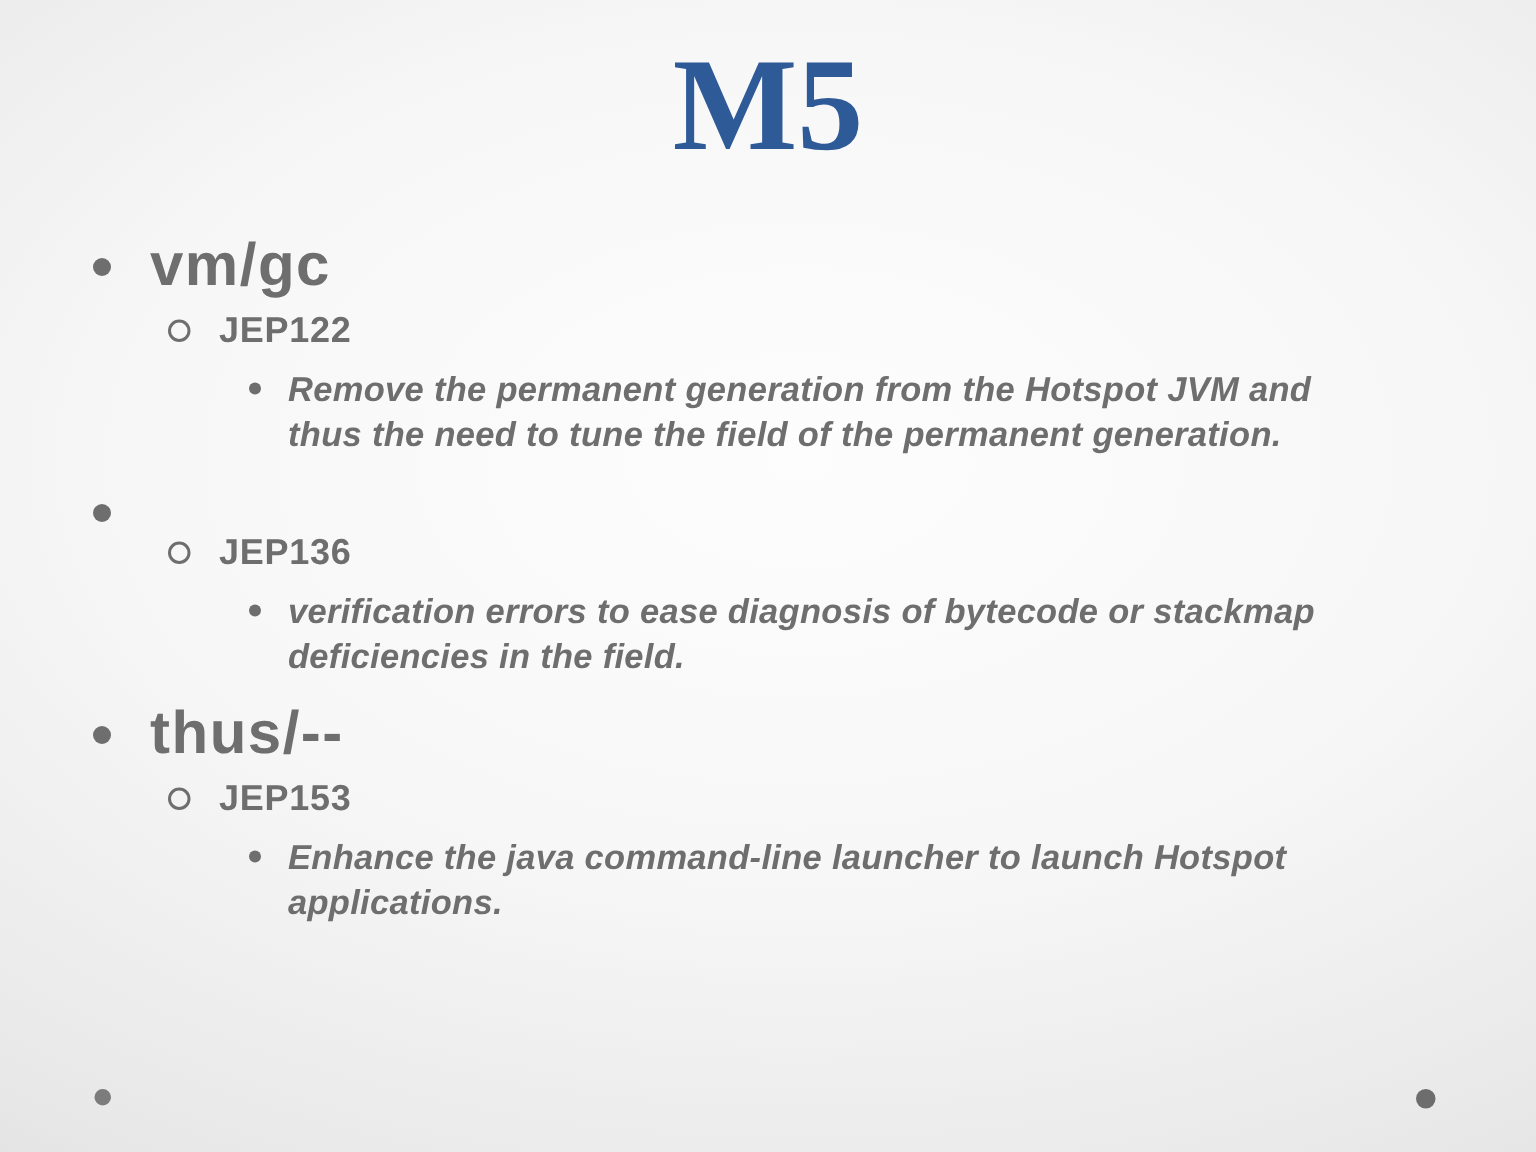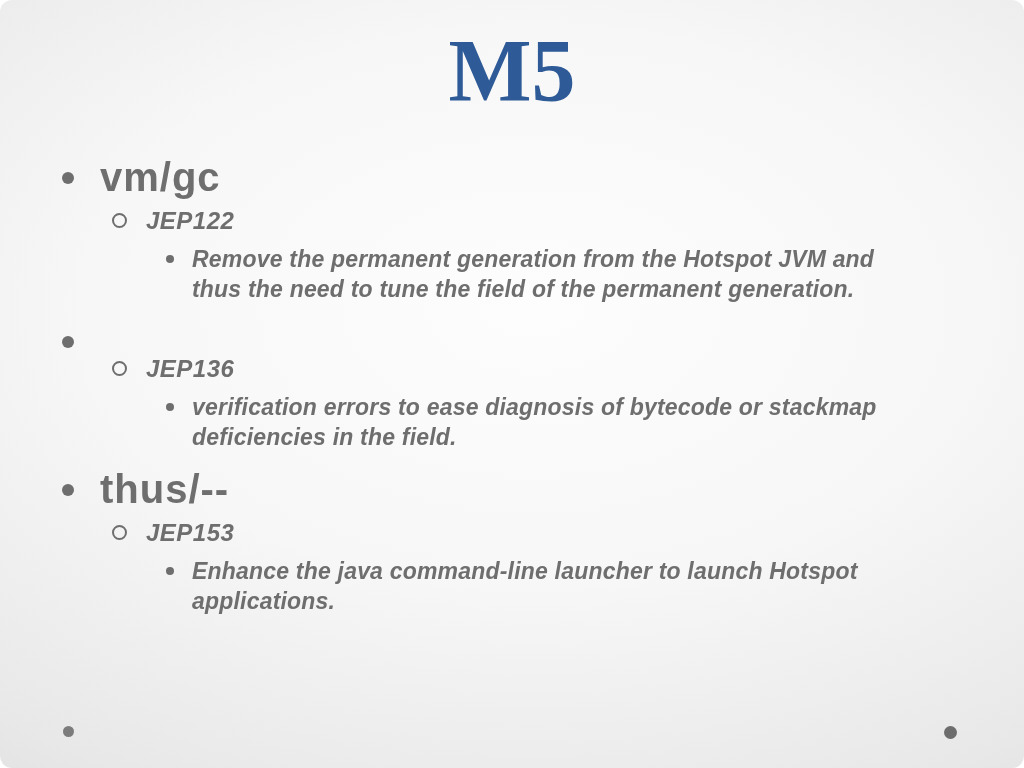--- a/index.html
+++ b/index.html
@@ -5,21 +5,20 @@
   * { box-sizing: border-box; }
   html, body { margin: 0; padding: 0; }
   body {
     width: 1024px; height: 768px; overflow: hidden;
     font-family: "Liberation Sans", sans-serif;
   }
   .slide {
     position: relative; width: 1024px; height: 768px;
     background: radial-gradient(ellipse 115% 95% at 52% 40%,
       #fdfdfd 0%, #f7f7f7 38%, #e8e8e8 72%, #d4d4d4 100%);
-    border-radius: 12px;
   }
   .title {
     margin: 0; padding-top: 20px;
     text-align: center;
     font-family: "Liberation Serif", serif;
     font-weight: bold;
     font-size: 88px; line-height: 102px;
     color: #2e5a97;
   }
   .content {
@@ -32,21 +31,21 @@
     margin-top: 14px;
     font-size: 40px; line-height: 46px; letter-spacing: 1px;
   }
   .l1:first-child { margin-top: 32px; }
   .b1 {
     flex: none; width: 12px; height: 12px; border-radius: 50%;
     background: #6e6e6e; margin: 18px 26px 0 0;
   }
   .l2 {
     margin: 6px 0 0 50px;
-    font-size: 24px; line-height: 30px; letter-spacing: 0.5px; font-style: italic;
+    font-size: 24px; line-height: 30px; letter-spacing: 0.5px;
   }
   .b2 {
     flex: none; width: 15px; height: 15px; border-radius: 50%;
     border: 2px solid #6e6e6e; background: transparent;
     margin: 7px 19px 0 0;
   }
   .l3 {
     margin: 8px 0 0 104px;
     font-size: 23px; line-height: 30px; letter-spacing: 0.2px; font-style: italic;
   }

